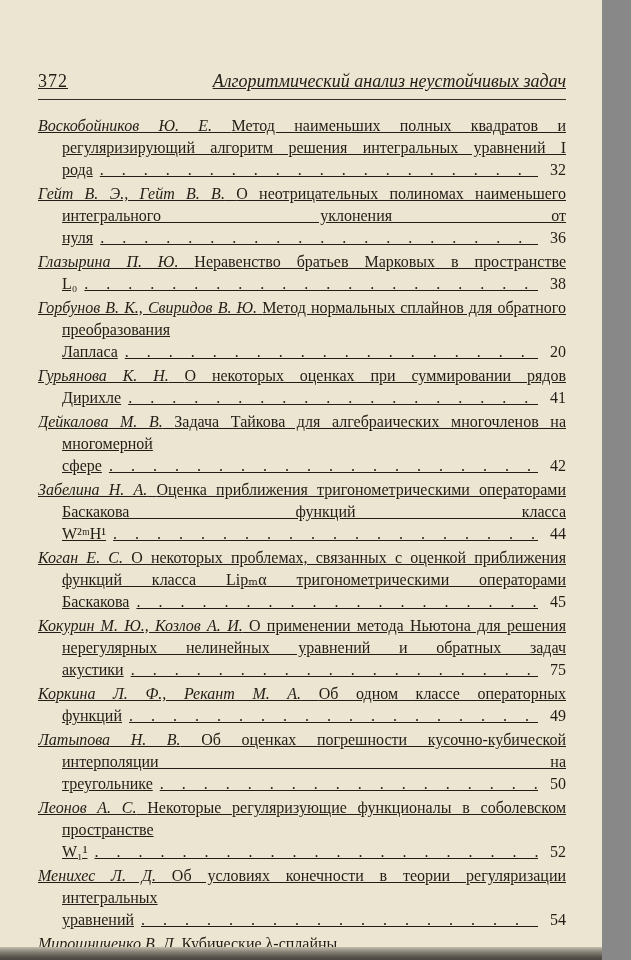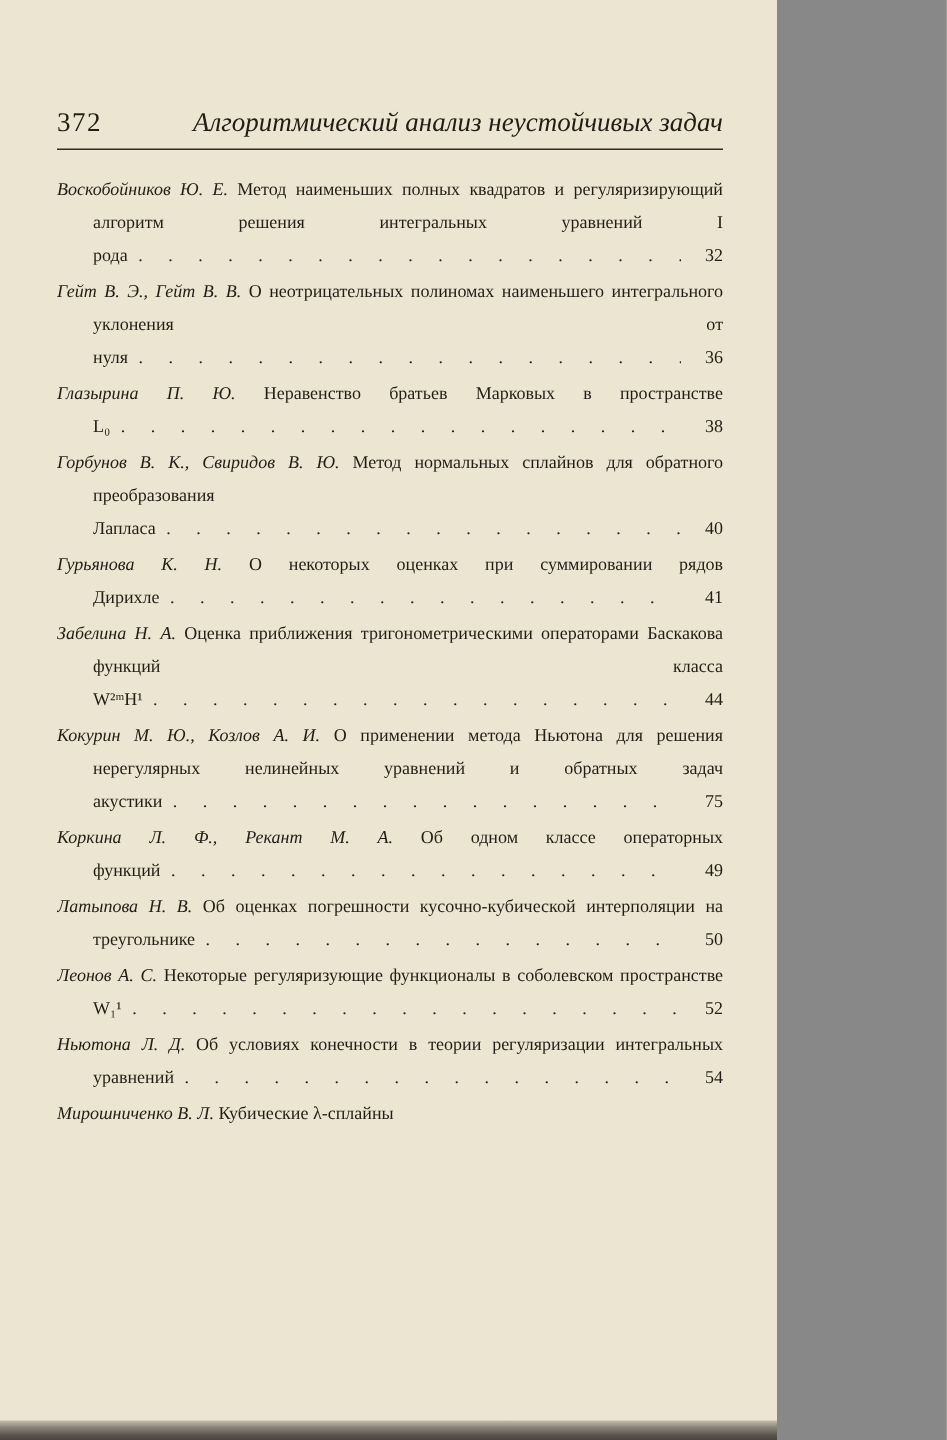--- a/index.html
+++ b/index.html
@@ -3,45 +3,46 @@
 <meta charset="utf-8">
 <style>
   * { margin: 0; padding: 0; box-sizing: border-box; }
   html, body { background: #888; }
   body {
     width: 631px; height: 960px;
     font-family: "Liberation Serif", "DejaVu Serif", serif;
   }
   .page {
     position: relative;
-    width: 518px; height: 960px;
+    width: 602px; height: 960px;
     background: var(--paper, #ece5d2);
     color: var(--ink, #221d15);
     padding: 26px 36px 0 38px;
     overflow: hidden;
+    text-decoration: underline;
   }
   .header {
     display: flex;
     justify-content: space-between;
     align-items: baseline;
     font-size: 18px;
     line-height: 22px;
   }
   .pageno { font-style: normal; letter-spacing: 1px; }
   .running-head { font-style: italic; margin-top: 44px; }
   .rule {
     border-bottom: 1.6px solid #332d23;
     margin-top: 7px;
     margin-bottom: 15px;
   }
   .toc { list-style: none; }
   .entry {
     position: relative;
     overflow: hidden;
-    font-size: 12px;
+    font-size: 16px;
     line-height: 22px;
     text-align: justify;
     padding-left: 24px;
     text-indent: -24px;
     margin-bottom: 2px;
   }
   .authors { font-style: italic; }
   .leader {
     white-space: nowrap;
     letter-spacing: 7px;
@@ -79,35 +80,37 @@
   </div>
   <div class="rule"></div>
   <div class="toc">
   <div class="entry"><span class="authors">Воскобойников Ю. Е.</span> <span class="title">Метод наименьших полных квадратов и регуляризирующий алгоритм решения интегральных уравнений I рода</span><span class="leader"></span><span class="pg">32</span></div>
 
 
   <div class="entry"><span class="authors">Гейт В. Э., Гейт В. В.</span> <span class="title">О неотрицательных полиномах наименьшего интегрального уклонения от нуля</span><span class="leader"></span><span class="pg">36</span></div>
 
   <div class="entry"><span class="authors">Глазырина П. Ю.</span> <span class="title">Неравенство братьев Марковых в пространстве L₀</span><span class="leader"></span><span class="pg">38</span></div>
 
-  <div class="entry"><span class="authors">Горбунов В. К., Свиридов В. Ю.</span> <span class="title">Метод нормальных сплайнов для обратного преобразования Лапласа</span><span class="leader"></span><span class="pg">40</span></div>
+  <div class="entry"><span class="authors">Горбунов В. К., Свиридов В. Ю.</span> <span class="title">Метод нормальных сплайнов для обратного преобразования Лапласа</span><span class="leader"></span><span class="pg">20</span></div>
 
   <div class="entry"><span class="authors">Гурьянова К. Н.</span> <span class="title">О некоторых оценках при суммировании рядов Дирихле</span><span class="leader"></span><span class="pg">41</span></div>
 
+  <div class="entry"><span class="authors">Дейкалова М. В.</span> <span class="title">Задача Тайкова для алгебраических многочленов на многомерной сфере</span><span class="leader"></span><span class="pg">42</span></div>
 
   <div class="entry"><span class="authors">Забелина Н. А.</span> <span class="title">Оценка приближения тригонометрическими операторами Баскакова функций класса W²ᵐH¹</span><span class="leader"></span><span class="pg">44</span></div>
 
+  <div class="entry"><span class="authors">Коган Е. С.</span> <span class="title">О некоторых проблемах, связанных с оценкой приближения функций класса Lipₘα тригонометрическими операторами Баскакова</span><span class="leader"></span><span class="pg">45</span></div>
 
   <div class="entry"><span class="authors">Кокурин М. Ю., Козлов А. И.</span> <span class="title">О применении метода Ньютона для решения нерегулярных нелинейных уравнений и обратных задач акустики</span><span class="leader"></span><span class="pg">75</span></div>
 
   <div class="entry"><span class="authors">Коркина Л. Ф., Рекант М. А.</span> <span class="title">Об одном классе операторных функций</span><span class="leader"></span><span class="pg">49</span></div>
 
   <div class="entry"><span class="authors">Латыпова Н. В.</span> <span class="title">Об оценках погрешности кусочно-кубической интерполяции на треугольнике</span><span class="leader"></span><span class="pg">50</span></div>
 
   <div class="entry"><span class="authors">Леонов А. С.</span> <span class="title">Некоторые регуляризующие функционалы в соболевском пространстве W₁¹</span><span class="leader"></span><span class="pg">52</span></div>
 
-  <div class="entry"><span class="authors">Ньютона Л. Д.</span> <span class="title">Об условиях конечности в теории регуляризации интегральных уравнений</span><span class="leader"></span><span class="pg">54</span></div>
+  <div class="entry"><span class="authors">Менихес Л. Д.</span> <span class="title">Об условиях конечности в теории регуляризации интегральных уравнений</span><span class="leader"></span><span class="pg">54</span></div>
 
   <div class="entry"><span class="authors">Мирошниченко В. Л.</span> <span class="title">Кубические λ-сплайны</span></div>
 
 </div>
   <div class="edge"></div>
 </div>
 
 </body></html>

